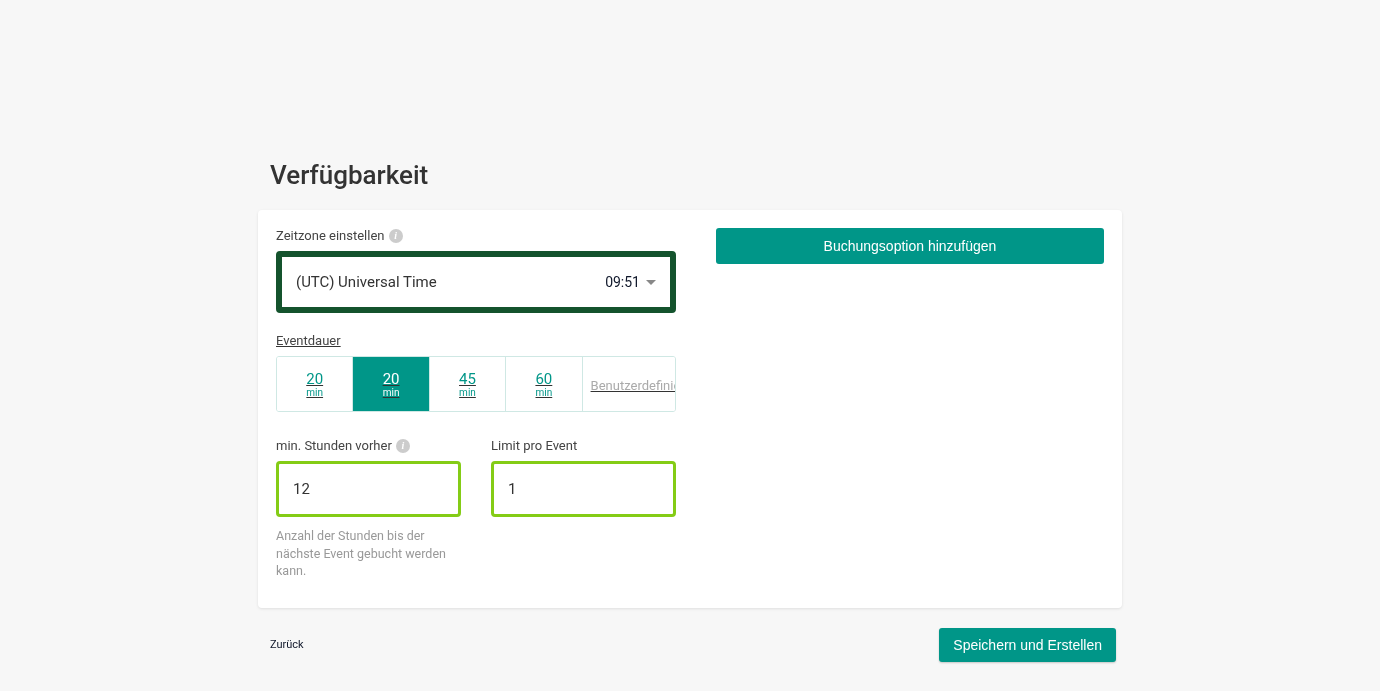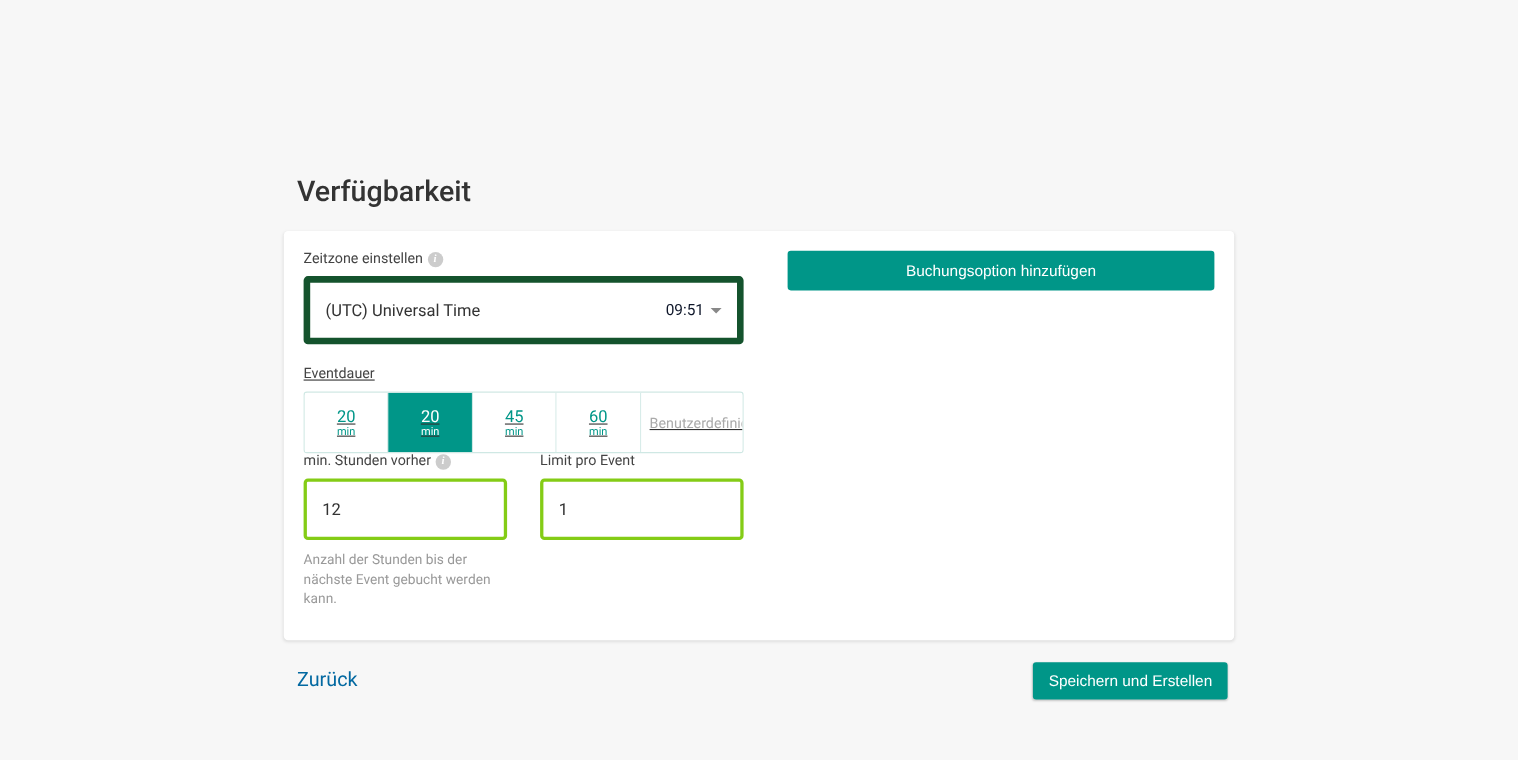--- a/index.html
+++ b/index.html
@@ -112,20 +112,21 @@
     font-size: 13px;
     overflow: hidden;
     white-space: nowrap;
     flex: 1.12;
     align-items: flex-start;
     padding-left: 8px;
   }
   .two-inputs {
     display: flex;
     gap: 30px;
+    margin-top: 26px;
   }
   .input-group { flex: 1; }
   .text-input {
     width: 100%;
     border: 3px solid #84cc16;
     border-radius: 4px;
     padding: 16px 14px;
     font-size: 15px;
     color: #333;
     outline: none;
@@ -150,22 +151,22 @@
     text-align: center;
   }
   .footer {
     display: flex;
     justify-content: space-between;
     align-items: center;
     margin-top: 20px;
     padding: 0 6px 0 12px;
   }
   .back-link {
-    color: #0369a1;
-    font-size: 18px;
+    color: #0f172a;
+    font-size: 11px;
     cursor: pointer;
   }
   .save-btn {
     background: #009688;
     color: #fff;
     border: none;
     border-radius: 3px;
     padding: 9px 14px;
     font-size: 14px;
     cursor: pointer;

